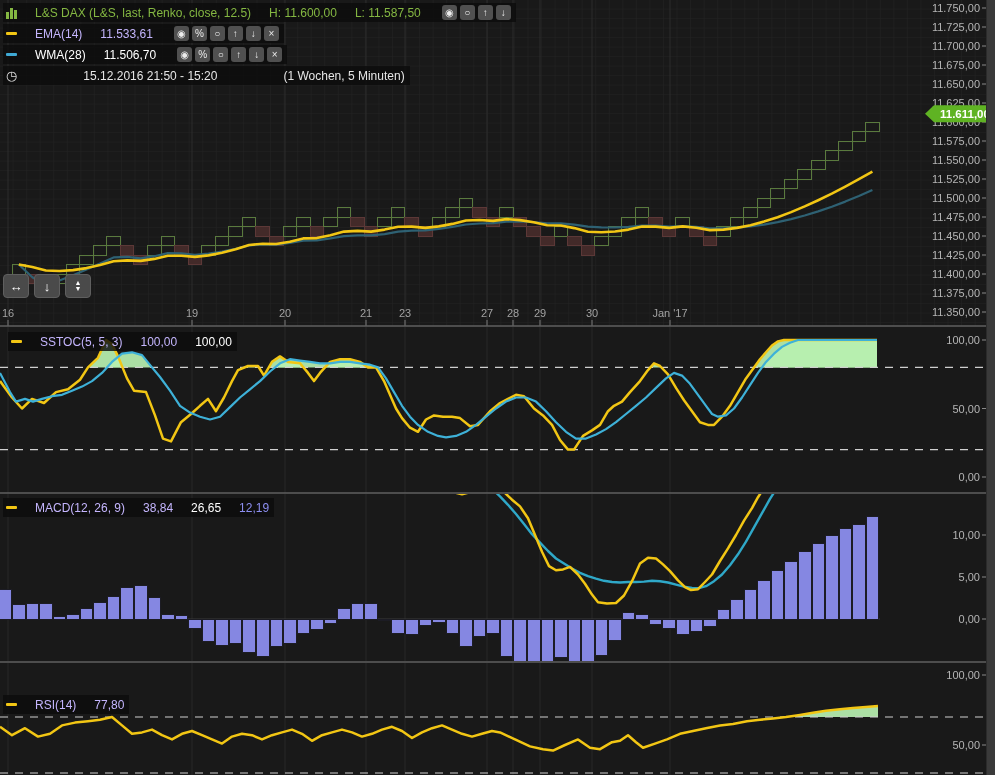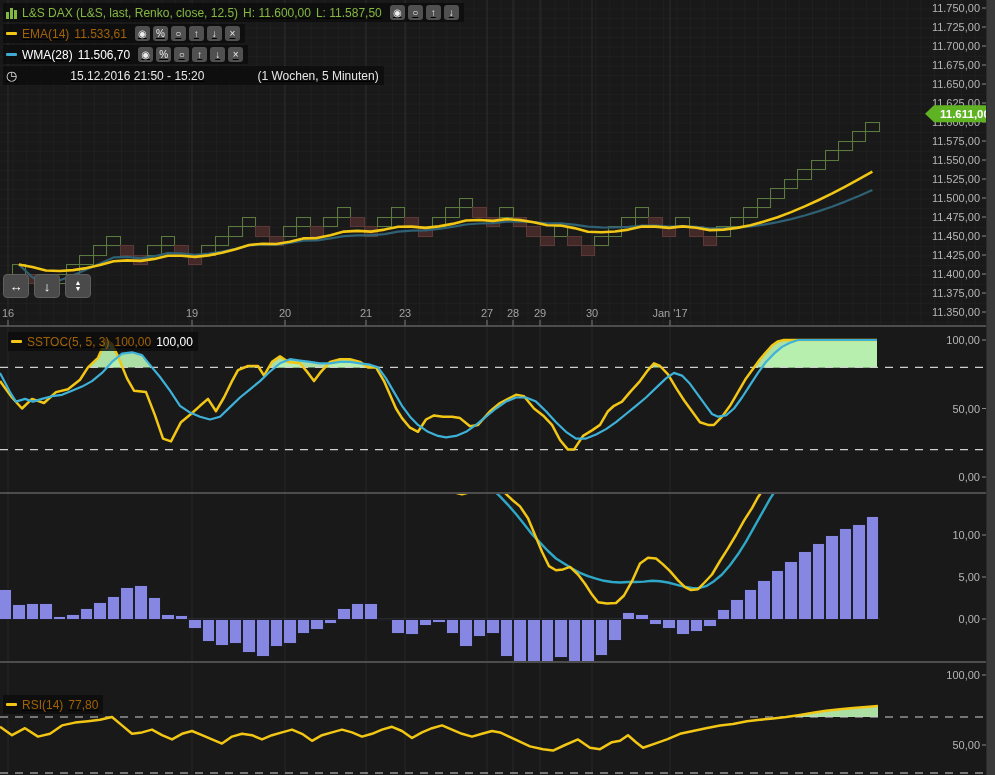--- a/index.html
+++ b/index.html
@@ -1,24 +1,24 @@
 <!DOCTYPE html>
 <html><head>
 <meta charset="utf-8">
 <style>
   html,body{margin:0;padding:0;background:#0e0e0e;}
   #app{position:relative;width:995px;height:775px;background:#191919;overflow:hidden;
        font-family:"Liberation Sans",sans-serif;}
   #cv{position:absolute;left:0;top:0;}
   .legend{position:absolute;z-index:5;}
-  .lrow{display:flex;align-items:center;gap:5px;background:rgba(12,12,12,0.82);
-        padding:1px 5px 1px 3px;margin-bottom:2px;width:max-content;height:17px;text-decoration:underline;}
+  .lrow{display:flex;align-items:center;gap:18px;background:rgba(12,12,12,0.82);
+        padding:1px 5px 1px 3px;margin-bottom:2px;width:max-content;height:17px;}
   .t{font-size:12px;white-space:pre;}
   .green{color:#84b742;}
-  .yellow{color:#a16207;}
+  .yellow{color:#c4b5fd;}
   .cyan{color:#ffffff;}
   .purple{color:#8c8ef0;}
   .white{color:#e6e6e6;margin-left:48px;}
   .dash{display:inline-block;width:11px;height:3px;border-radius:1px;}
   .btns{display:flex;align-items:center;}
   .ibtn{display:inline-flex;width:15px;height:15px;background:#505050;border-radius:3px;
         color:#ececec;font-size:10px;line-height:15px;align-items:center;justify-content:center;
         margin-left:3px;cursor:pointer;user-select:none;}
   .clock{color:#dcdcdc;font-size:13px;line-height:13px;}
   #main-toolbar{position:absolute;left:3px;top:274px;display:flex;z-index:5;}
@@ -410,20 +410,29 @@
 
   <div class="legend" style="left:8px;top:332px">
     <div class="lrow">
       <span class="dash" style="background:#f2c614"></span>
       <span class="t yellow">SSTOC(5, 5, 3)</span>
       <span class="t yellow">100,00</span>
       <span class="t cyan">100,00</span>
     </div>
   </div>
 
+  <div class="legend" style="left:3px;top:498px">
+    <div class="lrow">
+      <span class="dash" style="background:#f2c614"></span>
+      <span class="t yellow">MACD(12, 26, 9)</span>
+      <span class="t yellow">38,84</span>
+      <span class="t cyan">26,65</span>
+      <span class="t purple">12,19</span>
+    </div>
+  </div>
 
   <div class="legend" style="left:3px;top:695px">
     <div class="lrow">
       <span class="dash" style="background:#f2c614"></span>
       <span class="t yellow">RSI(14)</span>
       <span class="t yellow">77,80</span>
     </div>
   </div>
 
   <div id="right-strip"></div>

